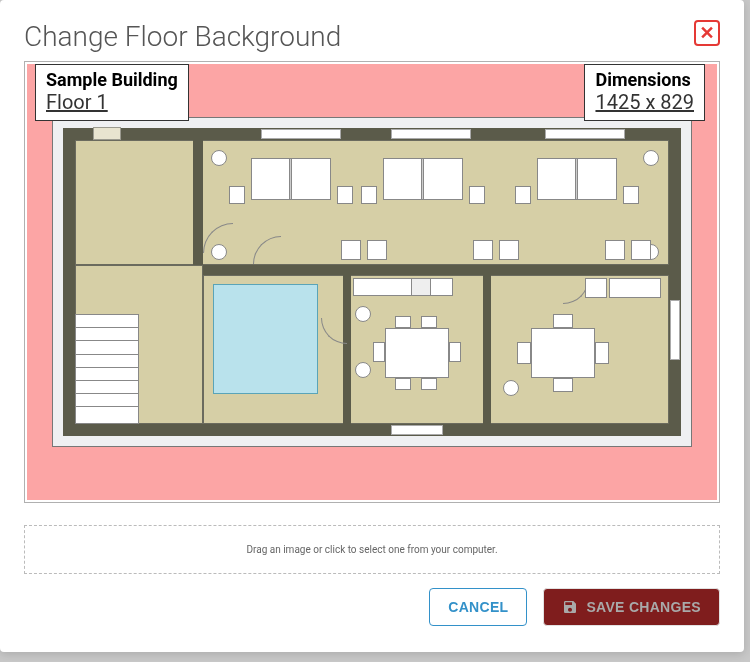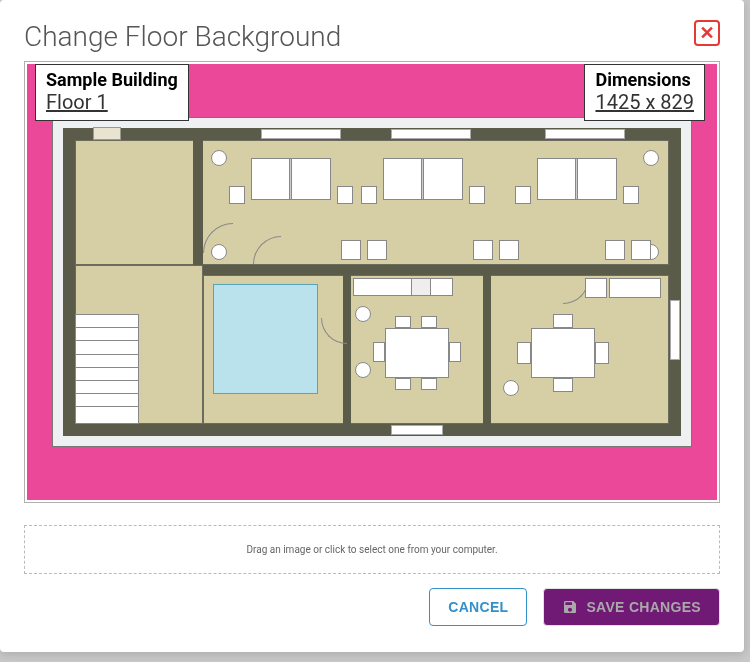--- a/index.html
+++ b/index.html
@@ -46,21 +46,21 @@
       font-weight: 800;
       line-height: 1;
     }
     .preview-wrap {
       border: 1px solid #b0b0b0;
       padding: 2px;
       margin-bottom: 22px;
     }
     .preview {
       position: relative;
-      background: #ec4899;
+      background: #fca5a5;
       width: 100%;
       height: 436px;
       padding: 20px;
       display: flex;
       align-items: center;
       justify-content: center;
     }
     .info-box {
       position: absolute;
       top: 0;
@@ -161,21 +161,21 @@
       display: inline-flex;
       align-items: center;
       gap: 8px;
     }
     .btn-cancel {
       background: #fff;
       border: 1px solid #3391c9;
       color: #3391c9;
     }
     .btn-save {
-      background: #701a75;
+      background: #7f1d1d;
       border: 1px solid #e2e2e2;
       color: #a9a9a9;
       cursor: not-allowed;
     }
     .save-icon {
       width: 16px; height: 16px;
       display: inline-block;
     }
   </style>
 </head>

